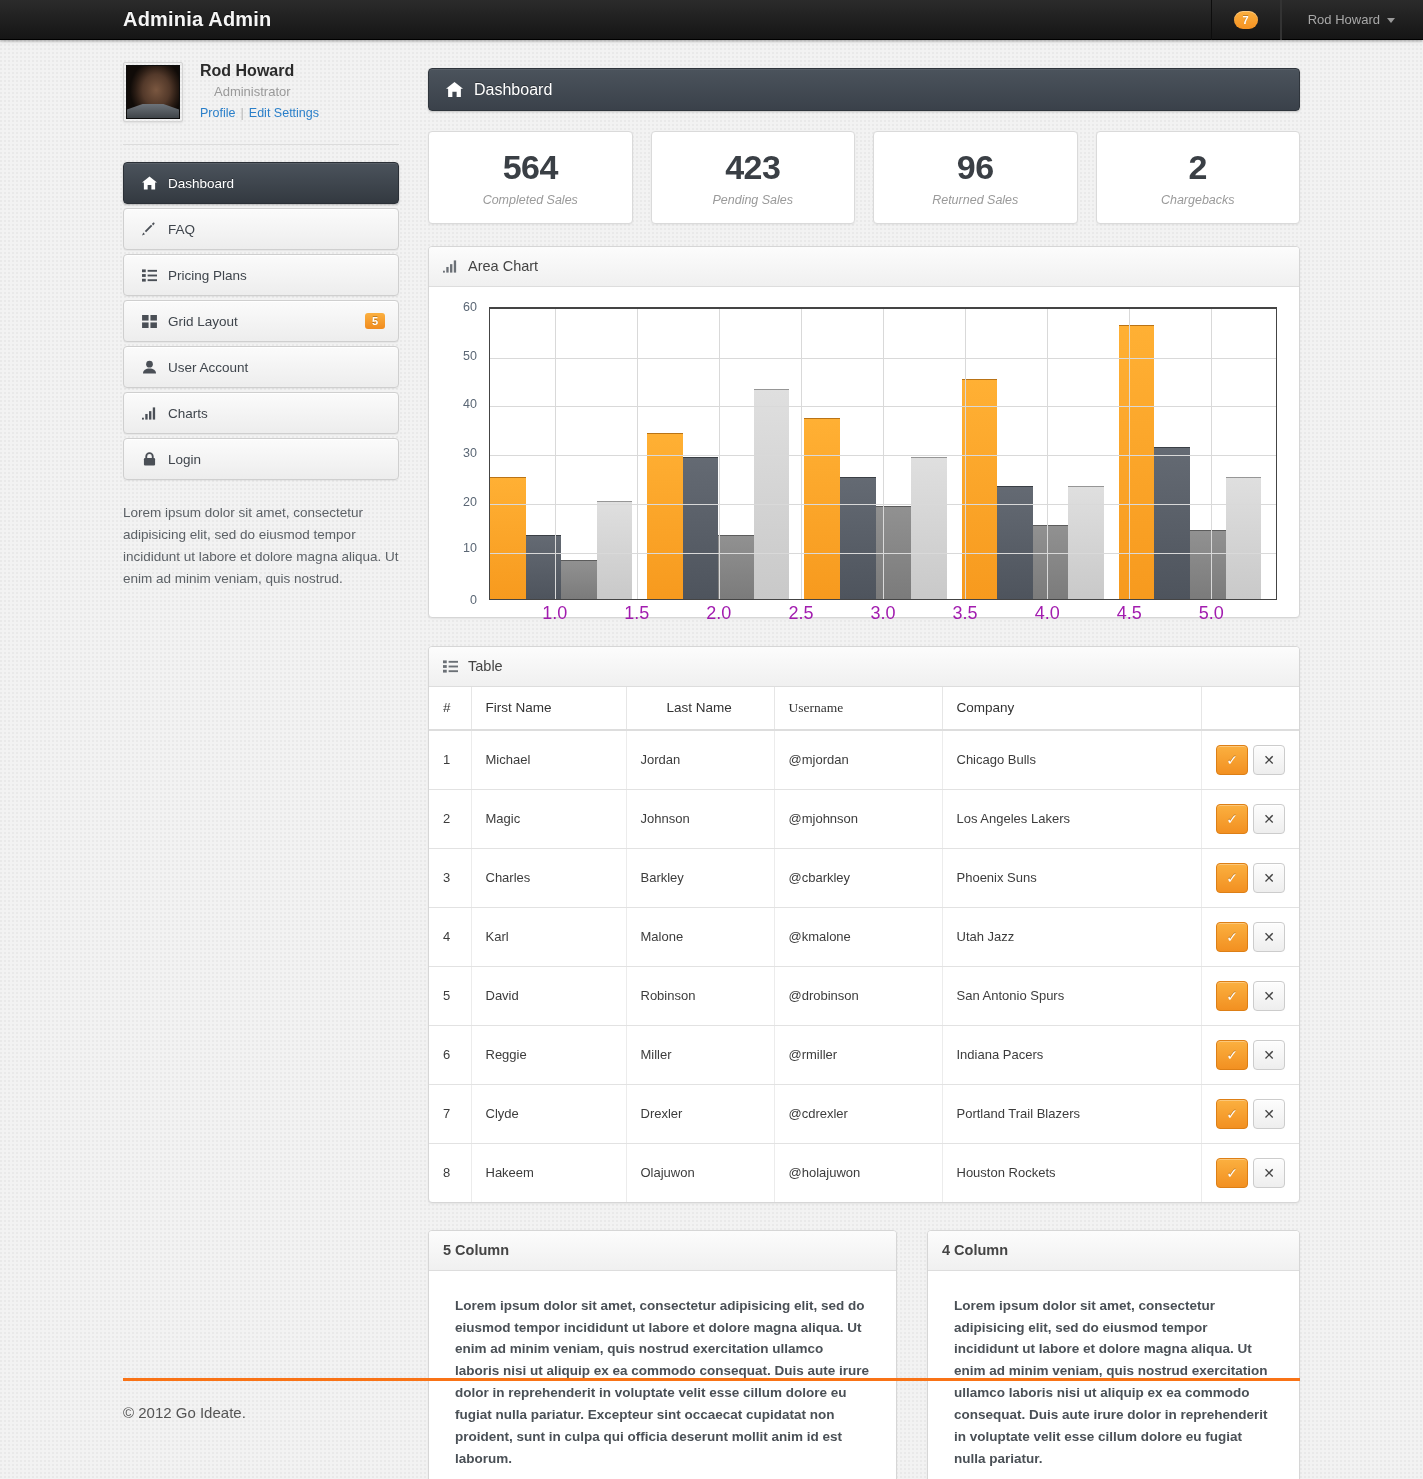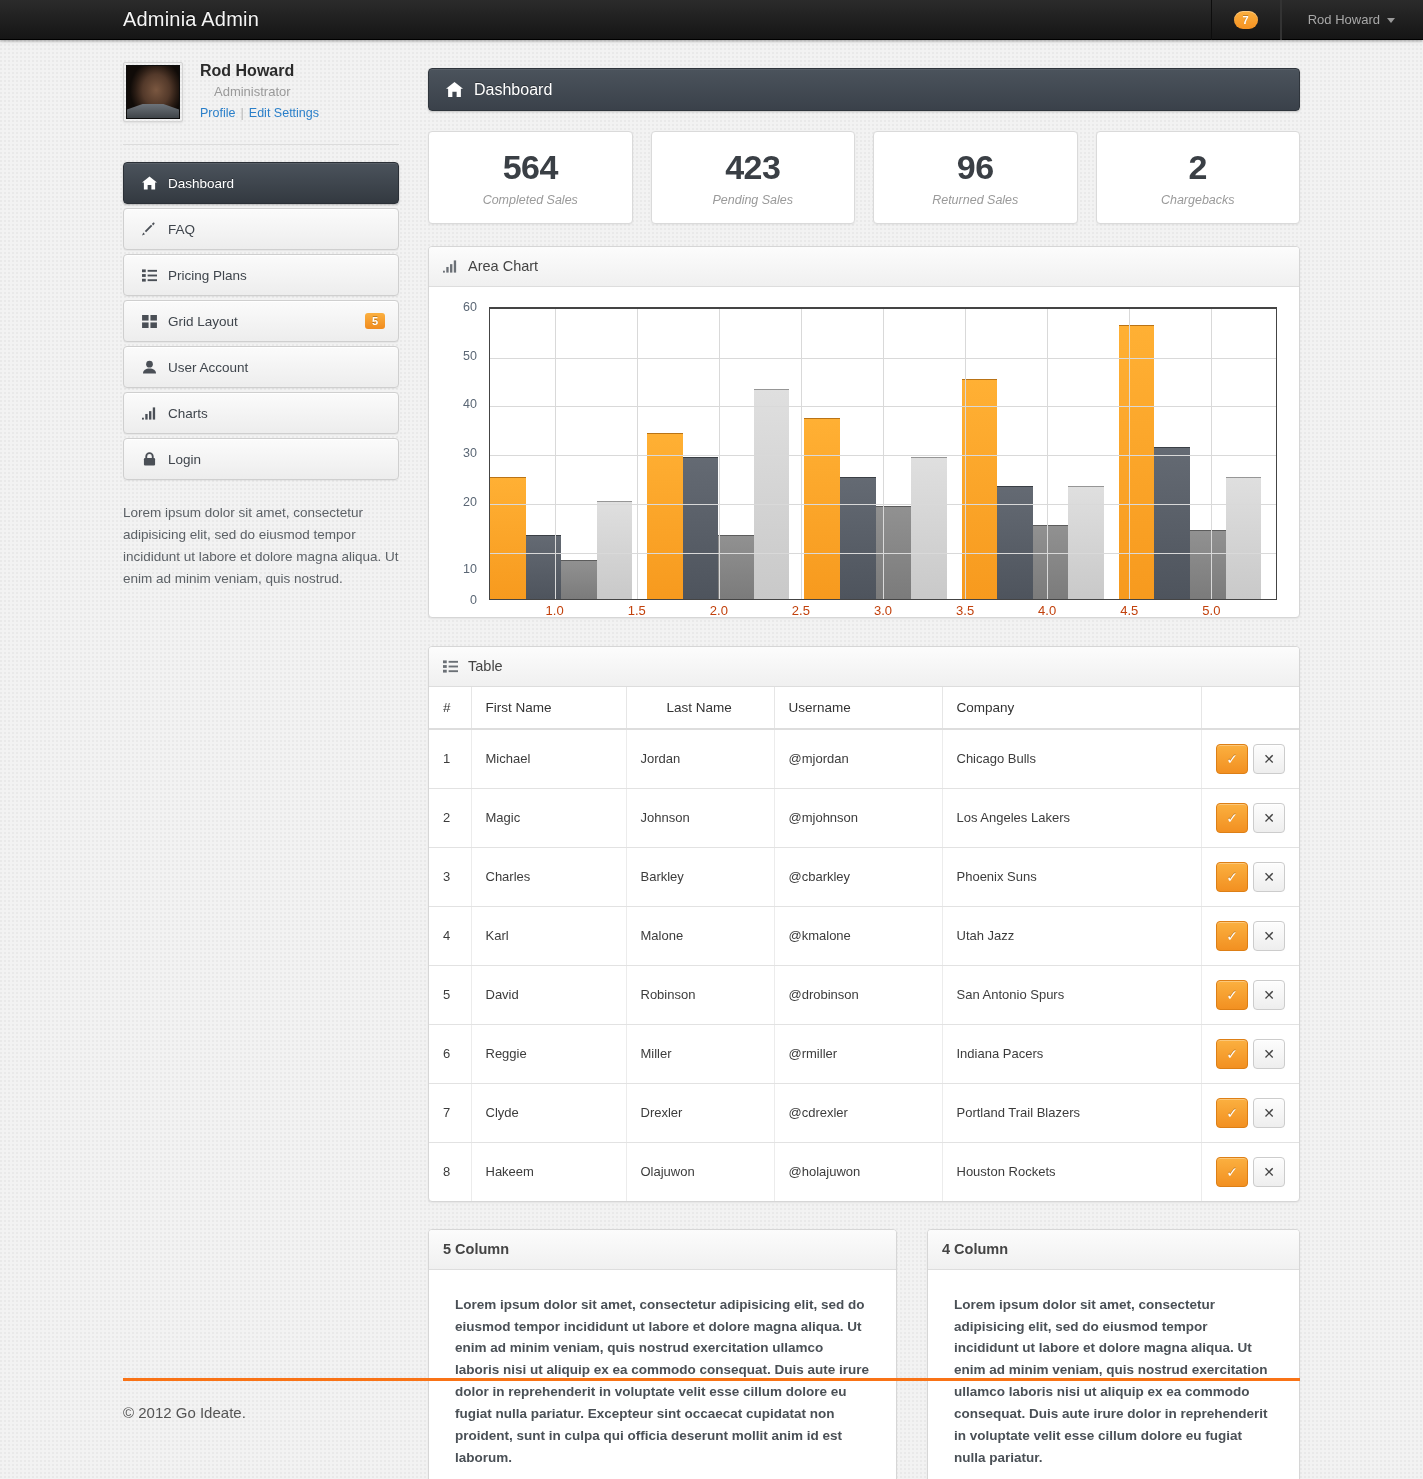--- a/index.html
+++ b/index.html
@@ -23,21 +23,21 @@
     background: #1f1f1f;
     background-image: linear-gradient(to bottom, #2b2b2b 0%, #151515 100%);
     border-bottom: 1px solid #000;
     display:flex; align-items:center;
     box-shadow: 0 1px 3px rgba(0,0,0,0.35);
   }
   .brand {
     margin-left: 123px;
     color: #f5f5f5;
     font-size: 20px;
-    font-weight: normal;
+    font-weight: bold;
     letter-spacing: 0.2px;
     text-shadow: 0 -1px 0 rgba(0,0,0,0.6);
   }
   .topbar-right {
     margin-left:auto; display:flex; align-items:center; height:40px;
   }
   .notif-cell {
     height:40px; display:flex; align-items:center; justify-content:center;
     padding: 0 22px;
     border-right: 1px solid #333;
@@ -179,41 +179,41 @@
   }
   .bars { position:absolute; left:0; right:0; bottom:0; top:0; display:flex; }
   .group { flex:1; display:flex; align-items:flex-end; position:relative; }
   .bar { flex:1; position:relative; }
   .bar > i {
     position:absolute; bottom:0; left:0; right:0; display:block;
     border-top:1px solid rgba(0,0,0,0.25);
   }
   .xaxis { position:absolute; left:38px; right:0; top:296px; height:24px; }
   .xtick {
-    position:absolute; transform:translateX(-50%); font-size:13px; color:#c2410c;
+    position:absolute; transform:translateX(-50%); font-size:18px; color:#a21caf;
   }
 
   
   .table-panel { margin-top:28px; }
   table { width:100%; border-collapse:collapse; }
   th {
     text-align:left; font-weight:normal; font-size:13.5px; color:#333;
     padding: 13px 14px; border-bottom:2px solid #ddd; border-right:1px solid #e6e6e6;
   }
   th:last-child { border-right:none; }
   td {
     font-size:13px; color:#3c3c3c;
     padding: 14px 14px; border-bottom:1px solid #e2e2e2; border-right:1px solid #ececec;
   }
   td:last-child { border-right:none; }
   tbody tr:last-child td { border-bottom:none; }
   .col-n { width:42px; }
   .col-fn { width:155px; }
   .col-ln { width:148px;padding-left:40px; }
-  .col-un { width:168px; }
+  .col-un { width:168px;font-family:Liberation Serif, serif; }
   .col-act { width:95px; }
   .act { display:flex; gap:5px; }
   .btn-ok, .btn-x {
     width:32px;height:30px;border-radius:4px;display:flex;align-items:center;justify-content:center;
     font-size:14px; cursor:pointer;
   }
   .btn-ok {
     background-image: linear-gradient(to bottom,#fbb040 0%, #f29021 100%);
     border:1px solid #dd7f16; color:#fff;
     text-shadow:0 -1px 0 rgba(0,0,0,0.25);
@@ -390,21 +390,21 @@
             <rect fill="currentColor" x="7.5" y="4" width="2.5" height="9"></rect>
             <rect fill="currentColor" x="11.5" y="0" width="2.5" height="13"></rect>
           </svg>
         </span>
         <span>Area Chart</span>
       </div>
       <div class="chart-body">
         <div class="chart-area">
           <div class="yaxis" id="yaxis">
               <div class="ytick" style="top: 293px;">0</div>
-              <div class="ytick" style="top: 262px;">10</div>
+              <div class="ytick" style="top: 241px;">10</div>
               <div class="ytick" style="top: 195.333px;">20</div>
               <div class="ytick" style="top: 146.5px;">30</div>
               <div class="ytick" style="top: 97.6667px;">40</div>
               <div class="ytick" style="top: 48.8333px;">50</div>
               <div class="ytick" style="top: 0px;">60</div>
             </div>
           <div class="plot" id="plot">
             <div class="bars" id="bars">
                 <div class="group">
                   <div class="bar" title="Series 1: 25">

